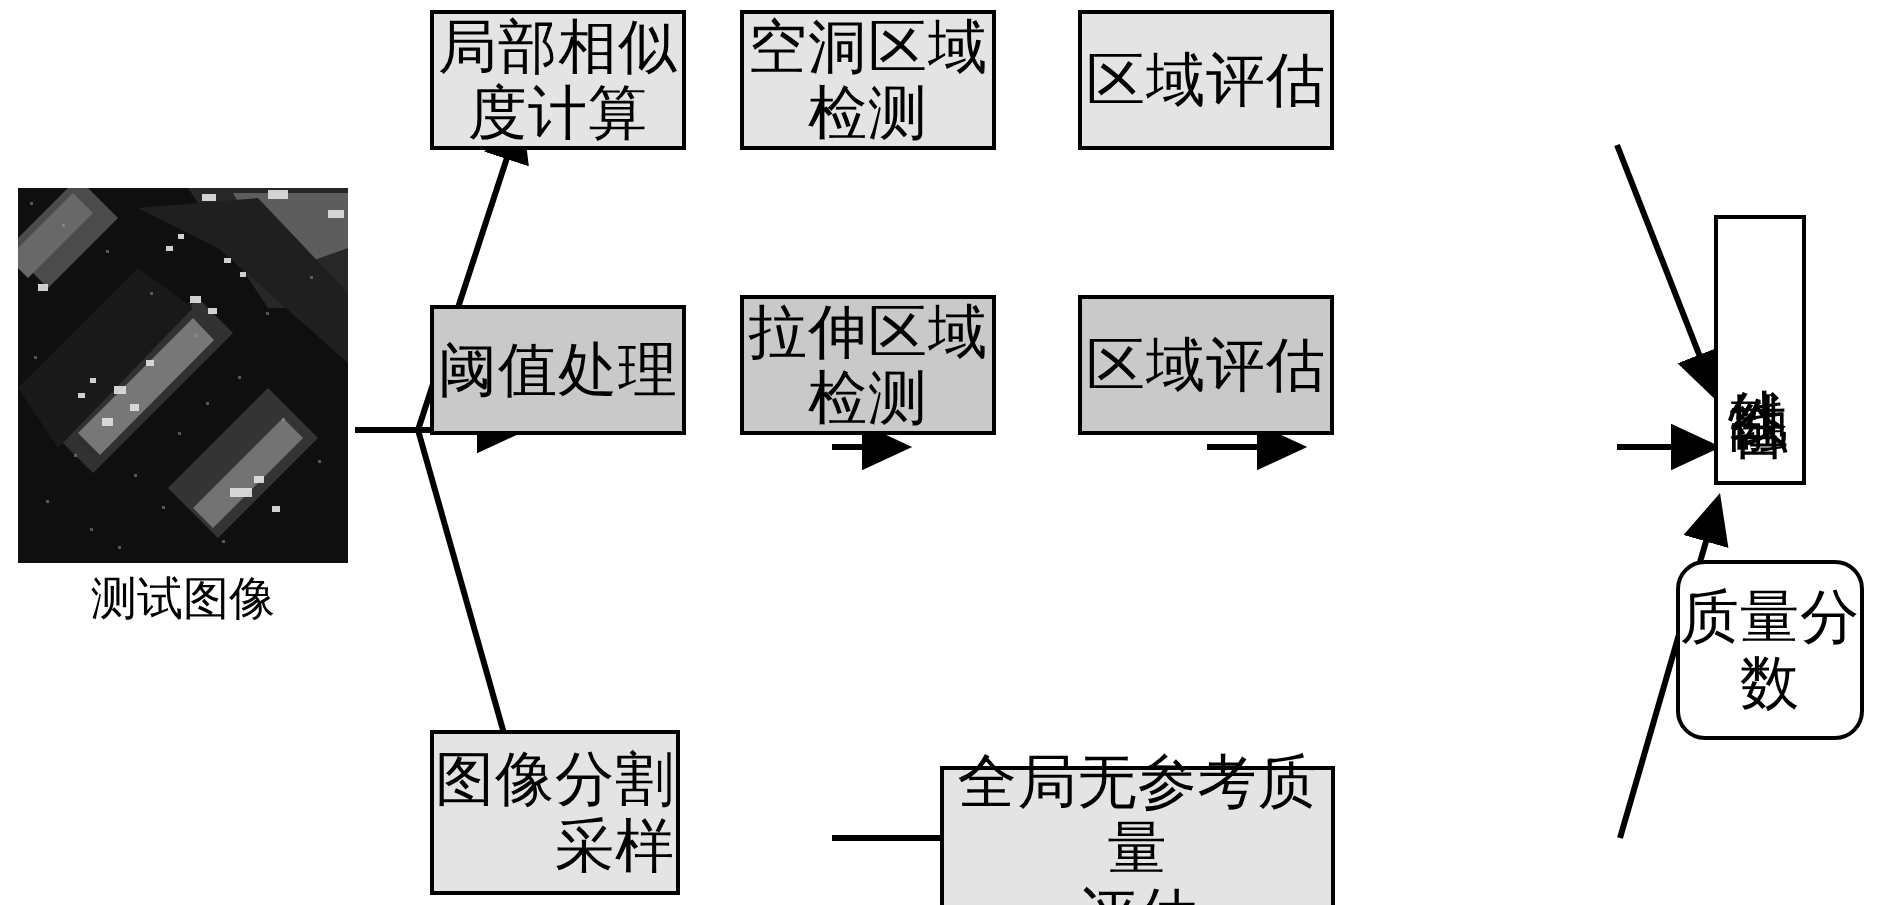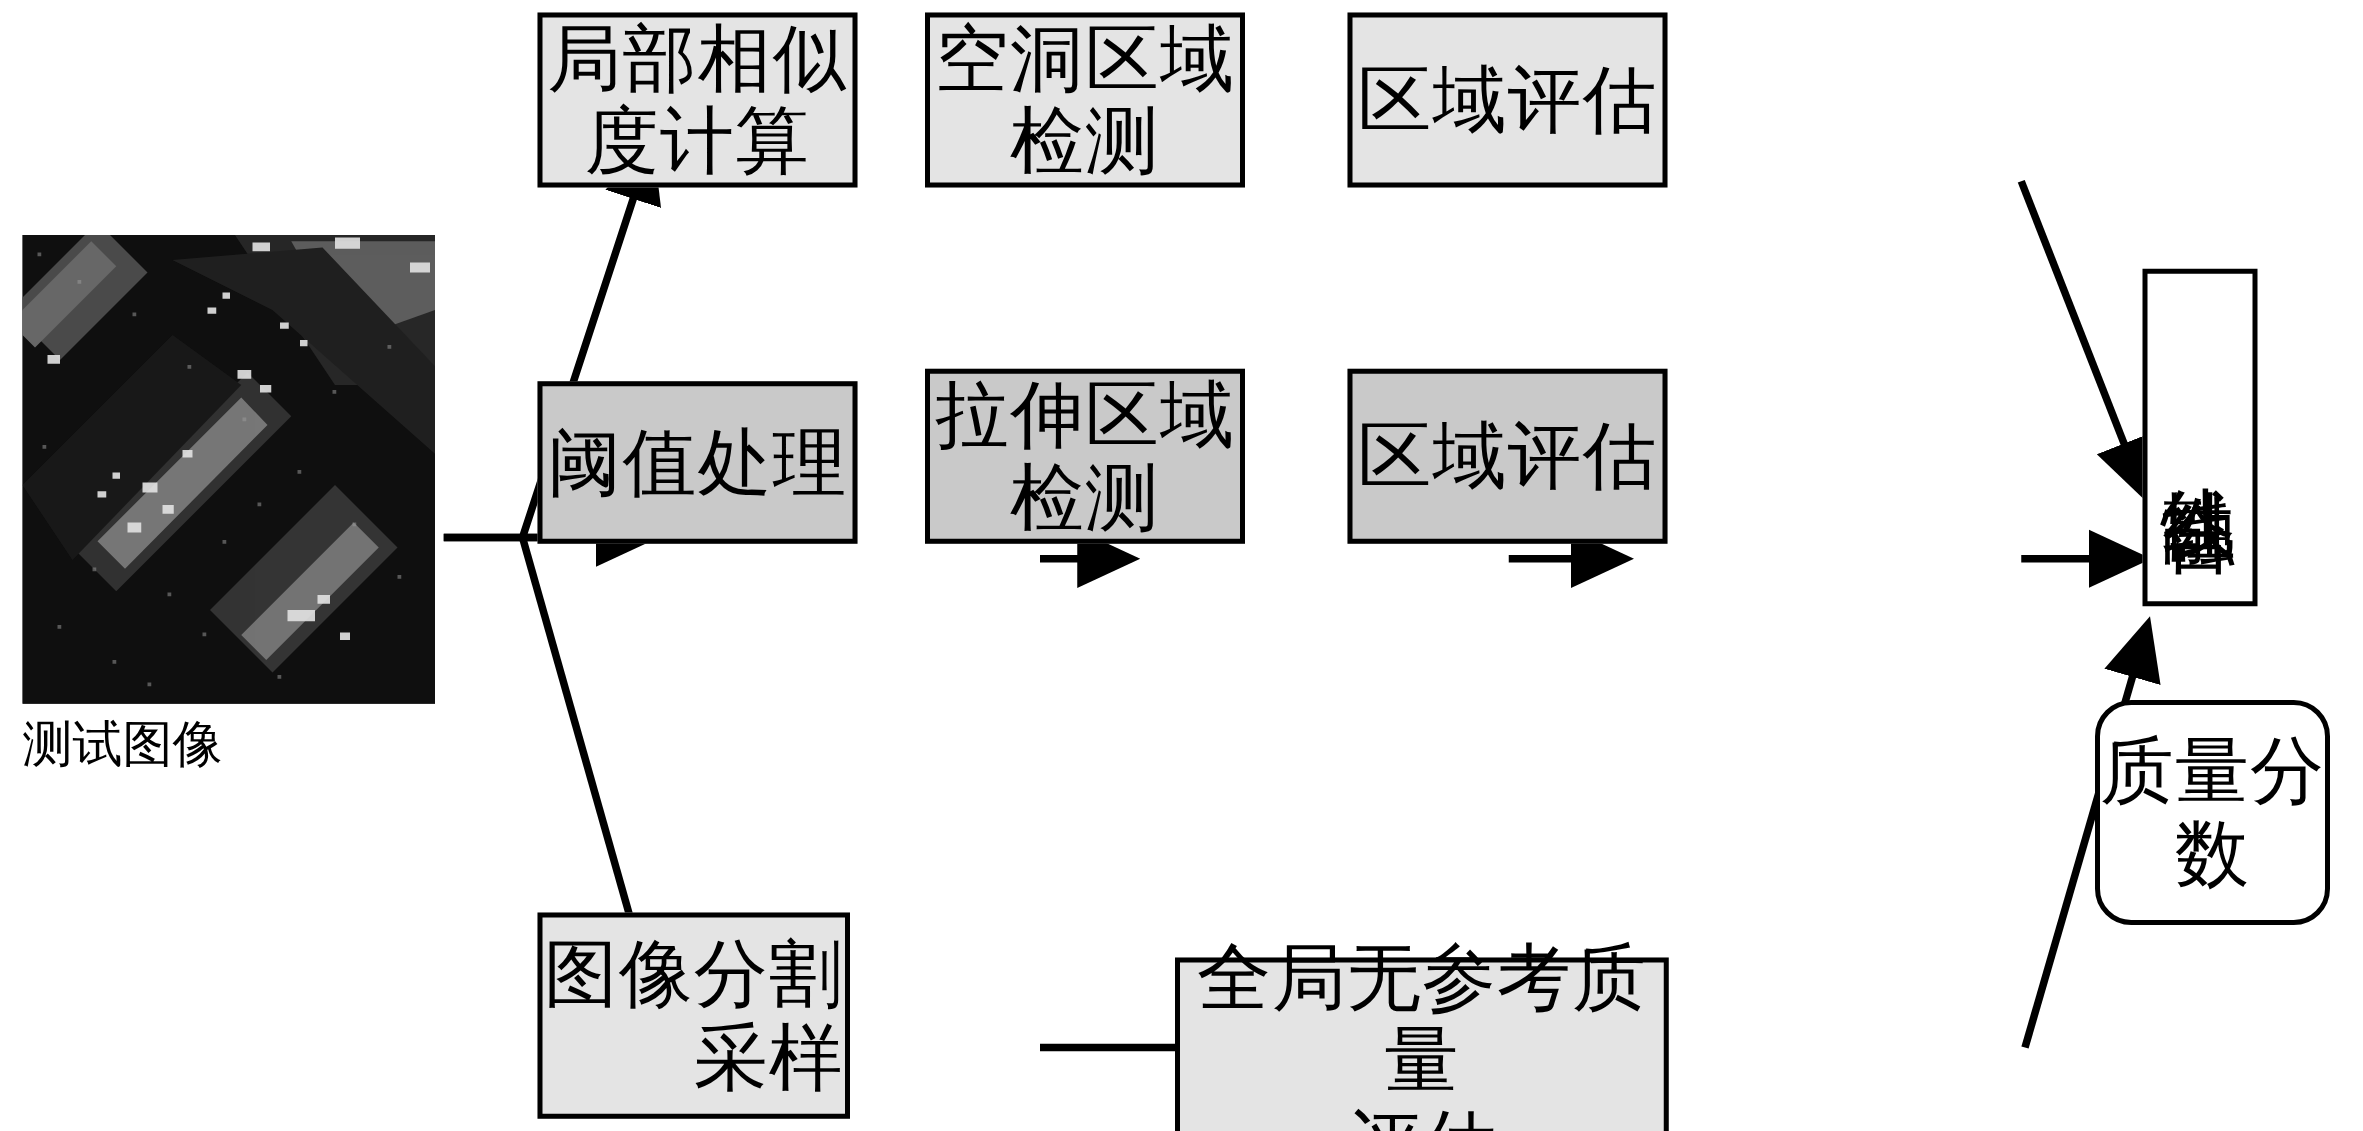--- a/index.html
+++ b/index.html
@@ -68,22 +68,22 @@
     display: block;
     background: #141414;
     position: relative;
     overflow: hidden;
   }
   #test-image-caption {
     position: absolute;
     left: 18px;
     top: 568px;
     width: 330px;
-    text-align: left;
-    font-size: 40px;
+    text-align: center;
+    font-size: 46px;
     color: #000;
     z-index: 2;
   }
 </style>
 </head>
 <body>
 
 <div id="canvas">
 
   <svg class="edges" viewBox="0 0 1890 905">

